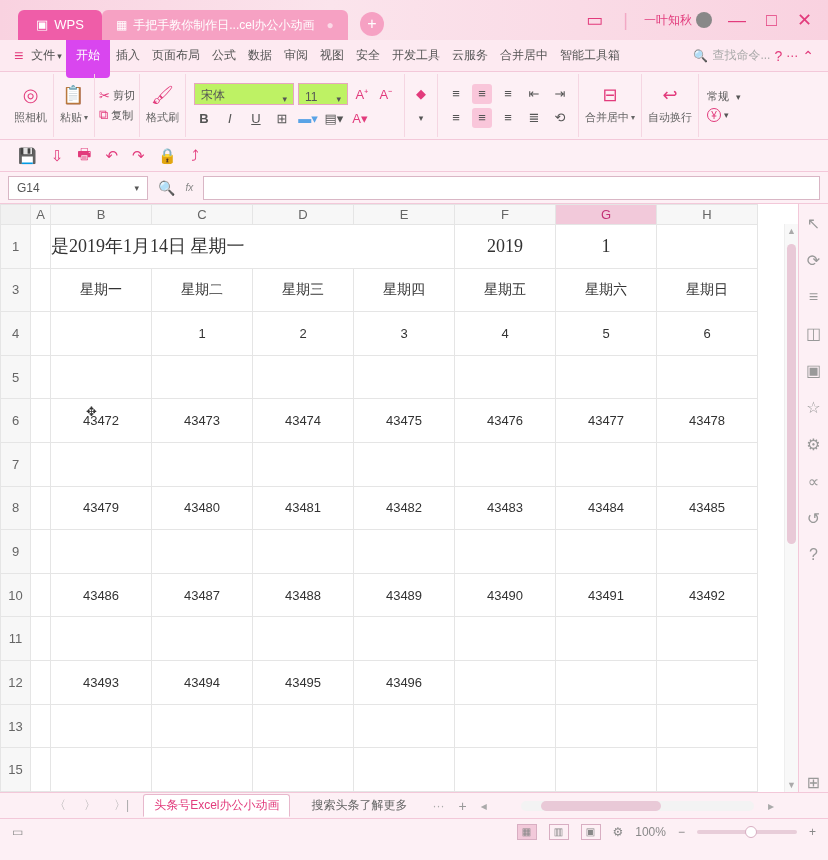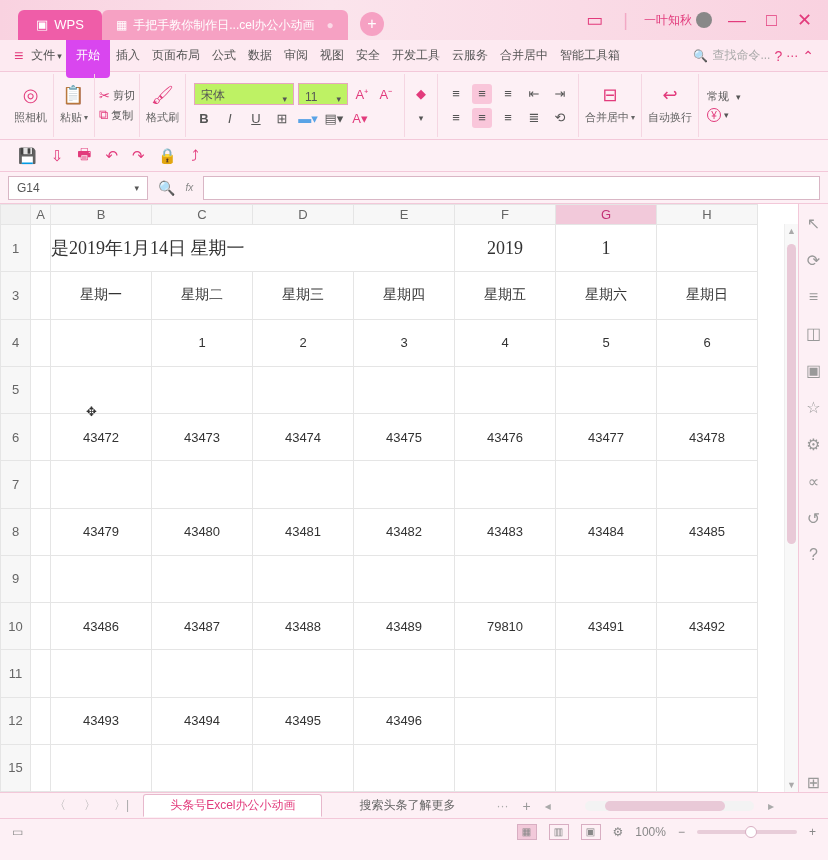--- a/index.html
+++ b/index.html
@@ -82,21 +82,21 @@
 .vtoolbar{ position:absolute; right:0; top:0; width:30px; height:100%; background:#fdf0f5; border-left:1px solid #f3c8d9; display:flex; flex-direction:column; align-items:center; gap:18px; padding-top:10px; color:#999;}
 .vtoolbar .ic{ font-size:16px;}
 .vscroll{ position:absolute; right:30px; top:20px; width:14px; bottom:0; background:#f8f8f8; border-left:1px solid #eee;}
 .vscroll .thumb{ position:absolute; left:2px; right:2px; top:20px; height:300px; background:#e9c9d7; border-radius:5px;}
 .vscroll .arr{ position:absolute; left:0; right:0; text-align:center; font-size:9px; color:#aaa;}
 .vscroll .arr.up{ top:2px;} .vscroll .arr.dn{ bottom:2px;}
 
 
 .tabstrip{ height:26px; display:flex; align-items:center; background:#fdf0f5; border-top:1px solid #f3c8d9; padding:0 50px; gap:10px; font-size:12px;}
 .tabstrip .nav{ color:#aaa; padding:0 4px;}
-.sheettab{ padding:2px 26px; border:1px solid transparent; color:#666;}
+.sheettab{ padding:2px 10px; border:1px solid transparent; color:#666;}
 .sheettab.active{ background:#fff; border:1px solid #e7b8cc; border-bottom:1px solid #fff; color:#e23b7c; border-radius:3px 3px 0 0;}
 .tabstrip .plus{ color:#999; font-size:14px;}
 .hscroll{ flex:1; height:10px; background:#f3f3f3; border-radius:5px; position:relative; margin-left:20px;}
 .hscroll .thumb{ position:absolute; left:20px; width:120px; top:0; bottom:0; background:#e9c9d7; border-radius:5px;}
 
 
 .status{ height:26px; display:flex; align-items:center; background:#fdf0f5; border-top:1px solid #f3c8d9; padding:0 12px; gap:12px; color:#888;}
 .status .spacer{ flex:1;}
 .status .viewbtn{ width:20px; height:16px; border:1px solid #d8aec2; display:flex; align-items:center; justify-content:center; font-size:10px;}
 .status .viewbtn.active{ background:#f2c9da;}
@@ -362,21 +362,21 @@
           <td class="row-s"></td>
           <td class="row-s"></td>
         </tr>
         <tr>
           <th class="rowh">10</th>
           <td class="row-h colA"></td>
           <td class="row-h">43486</td>
           <td class="row-h">43487</td>
           <td class="row-h">43488</td>
           <td class="row-h">43489</td>
-          <td class="row-h">79810</td>
+          <td class="row-h">43490</td>
           <td class="row-h">43491</td>
           <td class="row-h">43492</td>
         </tr>
         <tr>
           <th class="rowh">11</th>
           <td class="row-s colA"></td>
           <td class="row-s"></td>
           <td class="row-s"></td>
           <td class="row-s"></td>
           <td class="row-s"></td>
@@ -387,20 +387,31 @@
         <tr>
           <th class="rowh">12</th>
           <td class="row-h colA"></td>
           <td class="row-h">43493</td>
           <td class="row-h">43494</td>
           <td class="row-h">43495</td>
           <td class="row-h">43496</td>
           <td class="row-h"></td>
           <td class="row-h"></td>
           <td class="row-h"></td>
+        </tr>
+        <tr>
+          <th class="rowh">13</th>
+          <td class="row-s colA"></td>
+          <td class="row-s"></td>
+          <td class="row-s"></td>
+          <td class="row-s"></td>
+          <td class="row-s"></td>
+          <td class="row-s"></td>
+          <td class="row-s"></td>
+          <td class="row-s"></td>
         </tr>
         <tr>
           <th class="rowh">15</th>
           <td class="row-h colA"></td>
           <td class="row-h"></td>
           <td class="row-h"></td>
           <td class="row-h"></td>
           <td class="row-h"></td>
           <td class="row-h"></td>
           <td class="row-h"></td>

